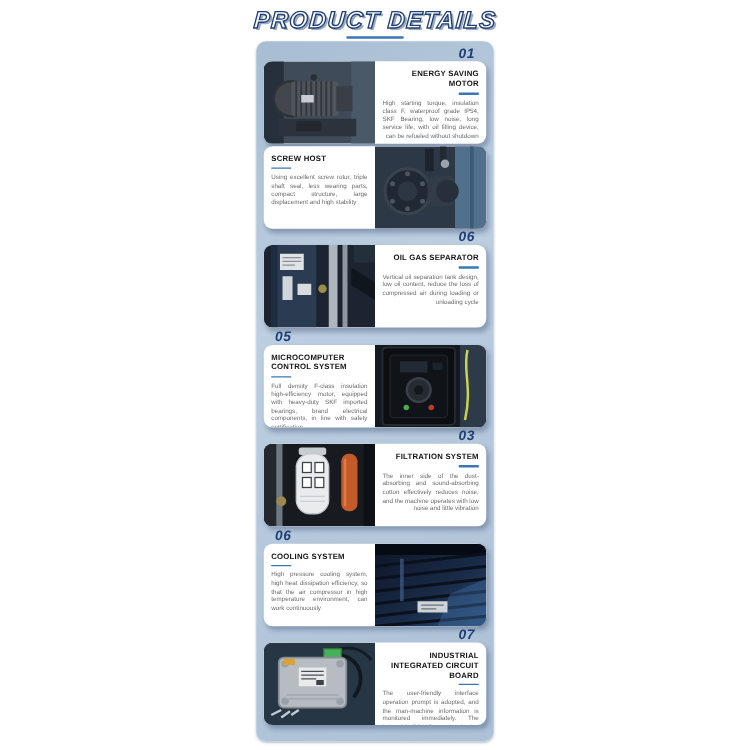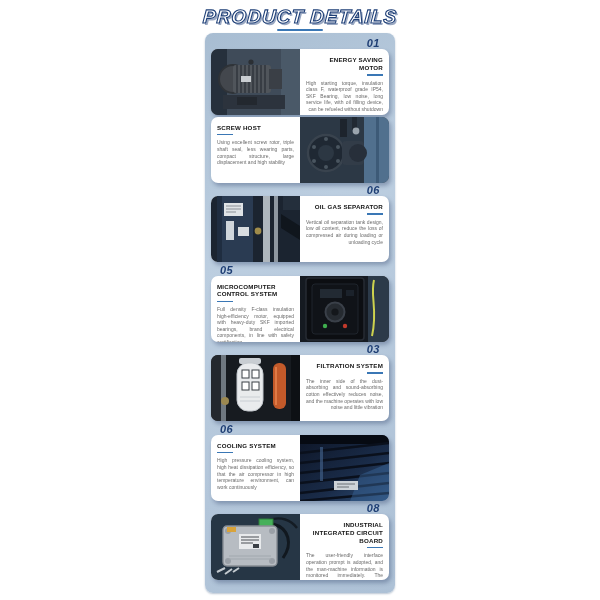--- a/index.html
+++ b/index.html
@@ -231,21 +231,21 @@
         </div>
         <div class="text">
           <h2 class="card-title">COOLING SYSTEM</h2>
           <div class="title-rule"></div>
           <p class="desc">High pressure cooling system, high heat dissipation efficiency, so that the air compressor in high temperature environment, can work continuously</p>
         </div>
       </div>
     </section>
 
     <section class="feature photo-left">
-      <div class="num">08</div>
+      <div class="num">07</div>
       <div class="card">
         <div class="photo">
           <svg viewBox="0 0 89 66" preserveAspectRatio="xMidYMid slice">
             <rect width="89" height="66" fill="#263645"></rect>
             <path d="M6 58l8-4M14 60l7-5M22 58l6-4" stroke="#dfe4e8" stroke-width="2" opacity="0.85"></path>
             <path d="M62 10 C 78 14, 82 30, 72 44" stroke="#11181f" stroke-width="3" fill="none"></path>
             <path d="M58 6 C 70 2, 80 6, 86 14" stroke="#141c24" stroke-width="2.4" fill="none"></path>
             <rect x="48" y="5" width="14" height="8" fill="#46b05a" stroke="#2e7d3d" stroke-width="1"></rect>
             <rect x="12" y="12" width="54" height="40" rx="4" fill="#b7bcc2" stroke="#868c93" stroke-width="1.4"></rect>
             <circle cx="17" cy="17" r="3" fill="#9aa0a7"></circle>

